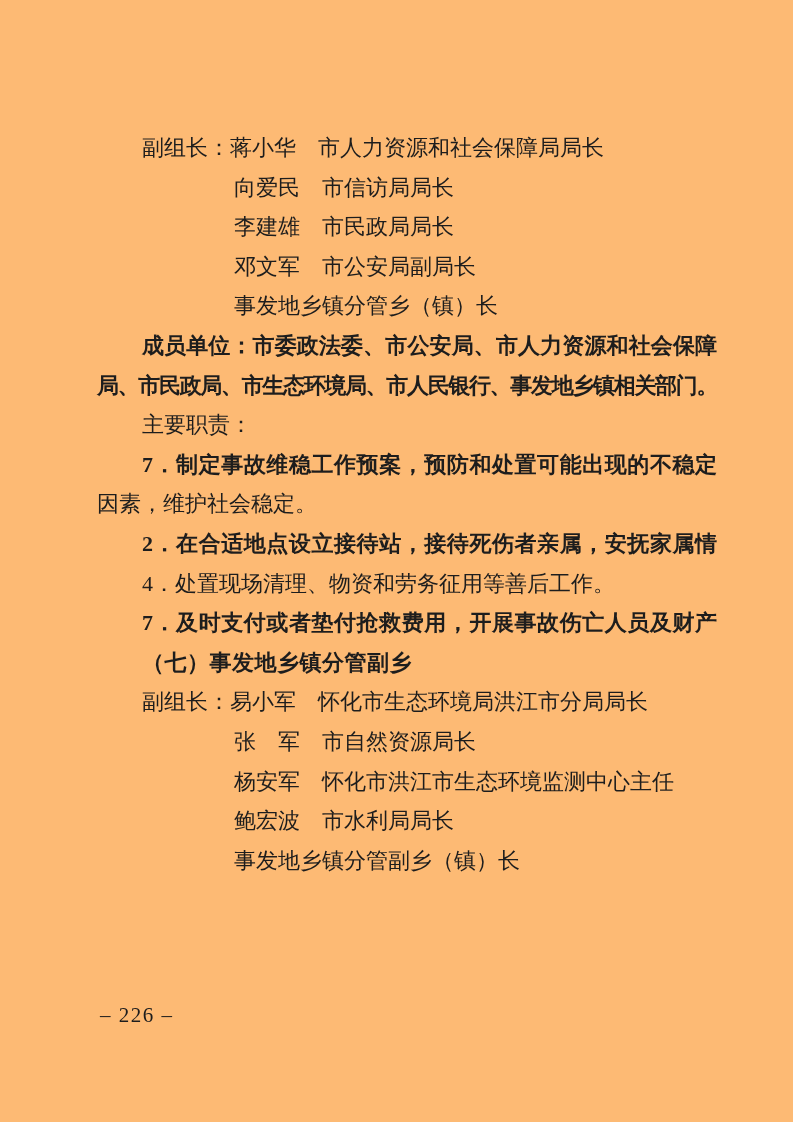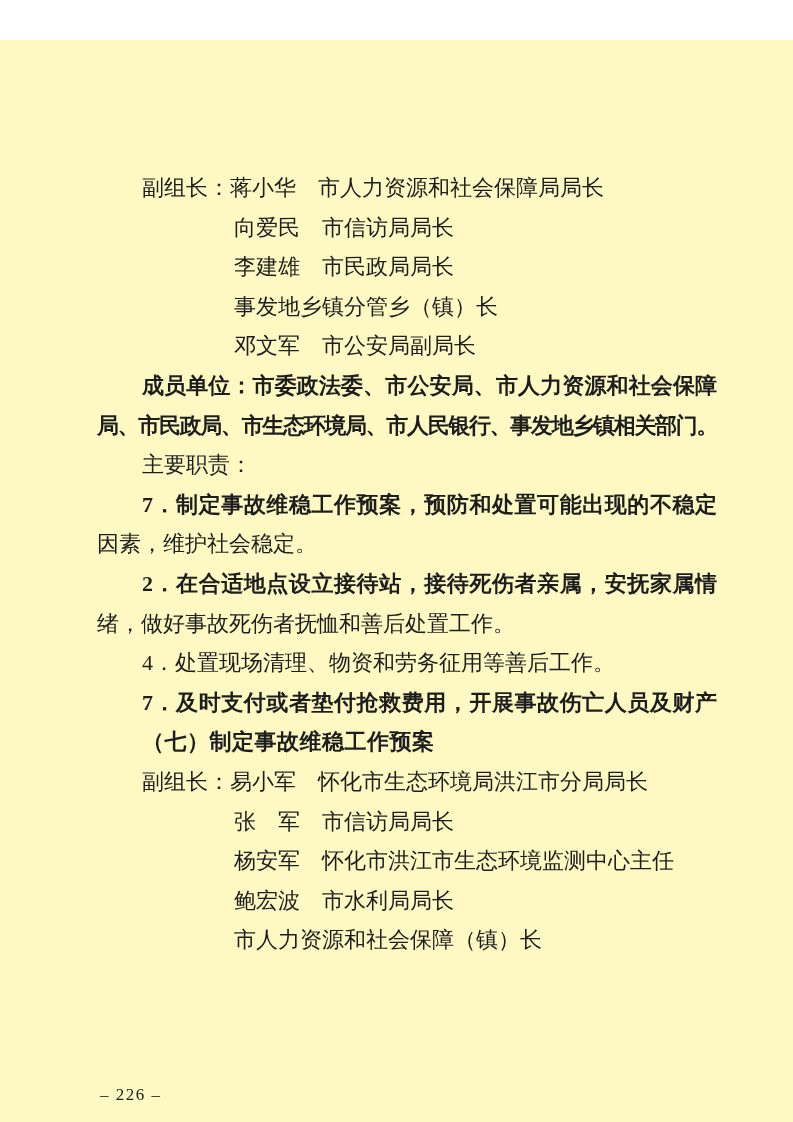--- a/index.html
+++ b/index.html
@@ -2,21 +2,21 @@
 <html lang="zh"><head>
 <meta charset="utf-8">
 <style>
   html,body{margin:0;padding:0;}
   body{
     width:793px;height:1122px;position:relative;
     background:#ffffff;color:#1d1d1d;
     font-family:"Liberation Serif","DejaVu Serif",serif;
     overflow:hidden;
   }
-  .page{position:absolute;inset:0;background:#fef9c3;margin-top:40px;}
+  .page{position:absolute;inset:0;background:#fdba74;}
   .content{
     position:absolute;left:97px;top:128px;width:620px;
     font-size:22px;
   }
   .line{
     line-height:39.6px;height:39.6px;
     white-space:nowrap;
   }
   
   .ind{padding-left:45px;}
@@ -31,46 +31,45 @@
   }
   
   .sq{letter-spacing:-1.4px;}
   
   .head{
     font-weight:bold;
     font-family:"Liberation Sans","DejaVu Sans",sans-serif;
     letter-spacing:0.5px;
   }
   .footer{
-    position:absolute;left:100px;top:1044px;
-    font-size:17px;line-height:22px;letter-spacing:1.5px;
+    position:absolute;left:100px;top:1004px;
+    font-size:21px;line-height:22px;letter-spacing:1.5px;
     color:#1d1d1d;
   }
 </style>
 </head>
 <body>
 
 <div class="page">
   <div class="content">
     <div class="line ind">副组长：蒋小华　市人力资源和社会保障局局长</div>
     <div class="line name">向爱民　市信访局局长</div>
     <div class="line name">李建雄　市民政局局长</div>
+    <div class="line name">邓文军　市公安局副局长</div>
     <div class="line name">事发地乡镇分管乡（镇）长</div>
-    <div class="line name">邓文军　市公安局副局长</div>
     <div class="line ind just">成员单位：市委政法委、市公安局、市人力资源和社会保障</div>
     <div class="line just sq">局、市民政局、市生态环境局、市人民银行、事发地乡镇相关部门。</div>
     <div class="line ind">主要职责：</div>
     <div class="line ind just">7．制定事故维稳工作预案，预防和处置可能出现的不稳定</div>
     <div class="line">因素，维护社会稳定。</div>
     <div class="line ind just">2．在合适地点设立接待站，接待死伤者亲属，安抚家属情</div>
-    <div class="line">绪，做好事故死伤者抚恤和善后处置工作。</div>
     <div class="line ind">4．处置现场清理、物资和劳务征用等善后工作。</div>
     <div class="line ind just">7．及时支付或者垫付抢救费用，开展事故伤亡人员及财产</div>
-    <div class="line ind head">（七）制定事故维稳工作预案</div>
+    <div class="line ind head">（七）事发地乡镇分管副乡</div>
     <div class="line ind">副组长：易小军　怀化市生态环境局洪江市分局局长</div>
-    <div class="line name">张　军　市信访局局长</div>
+    <div class="line name">张　军　市自然资源局长</div>
     <div class="line name">杨安军　怀化市洪江市生态环境监测中心主任</div>
     <div class="line name">鲍宏波　市水利局局长</div>
-    <div class="line name">市人力资源和社会保障（镇）长</div>
+    <div class="line name">事发地乡镇分管副乡（镇）长</div>
   </div>
 
   <div class="footer">– 226 –</div>
 </div>
 
 </body></html>

